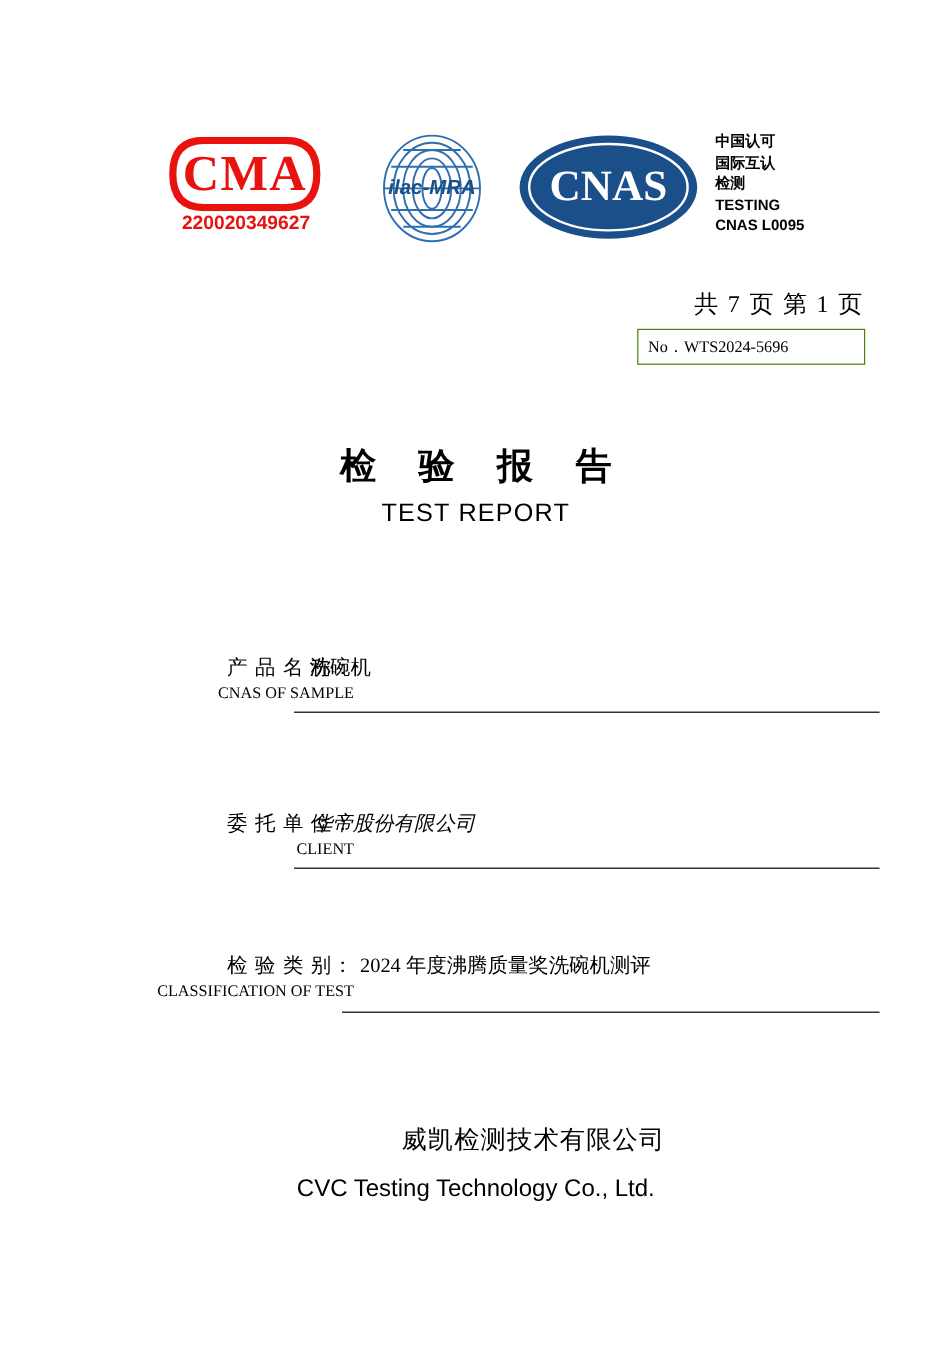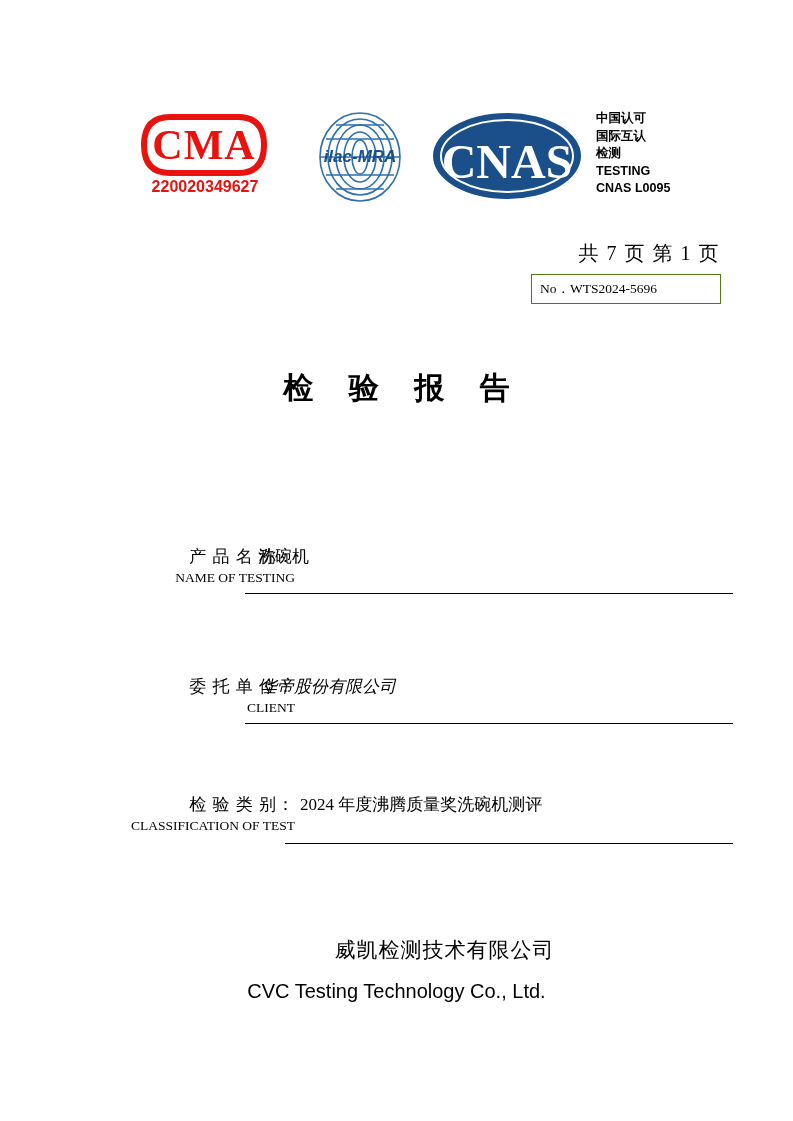--- a/index.html
+++ b/index.html
@@ -111,21 +111,21 @@
     height: 88px;
   }
   .cnas-label {
     position: absolute;
     left: 0;
     top: 22px;
     width: 150px;
     text-align: center;
     font-family: "Liberation Serif", serif;
     font-weight: bold;
-    font-size: 48px;
+    font-size: 36px;
     color: #ffffff;
     letter-spacing: 0px;
   }
 
   
   .cnas-text {
     position: absolute;
     left: 456px;
     top: 6px;
     font-family: "Liberation Sans", sans-serif;
@@ -320,25 +320,26 @@
       <div>TESTING</div>
       <div>CNAS L0095</div>
     </div>
   </div>
 
   <div class="page-count">共 7 页 第 1 页</div>
 
   <div class="report-no">No．WTS2024-5696</div>
 
   <div class="title-cn">检 验 报 告</div>
+  <div class="title-en">TEST  REPORT</div>
 
   <div class="field" id="field-name">
     <div class="field-labels">
       <div class="label-cn">产 品 名 称：</div>
-      <div class="label-en">NAME OF TESTING</div>
+      <div class="label-en">CNAS OF SAMPLE</div>
     </div>
     <div class="field-value">洗碗机</div>
     <div class="field-line"></div>
   </div>
 
   <div class="field" id="field-client">
     <div class="field-labels">
       <div class="label-cn">委 托 单 位：</div>
       <div class="label-en">CLIENT</div>
     </div>

